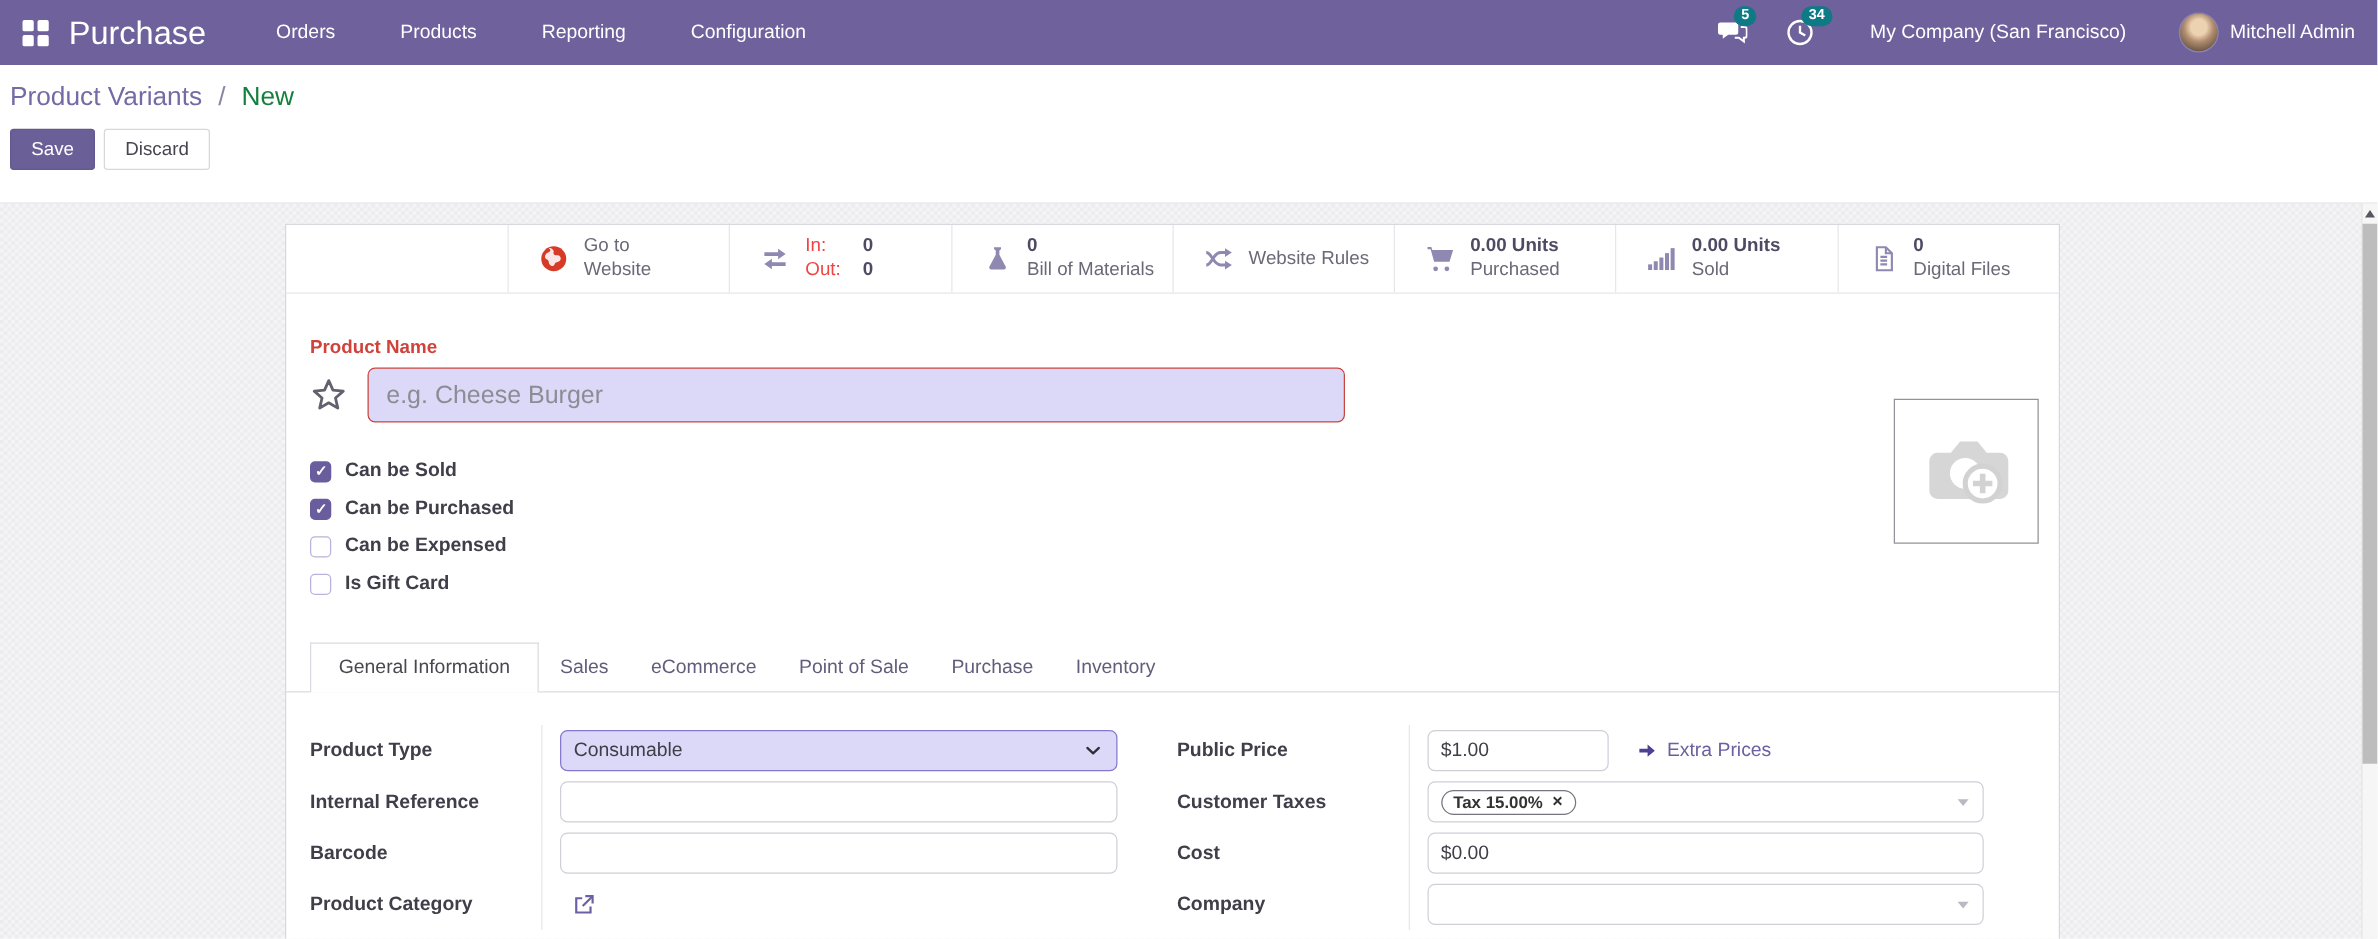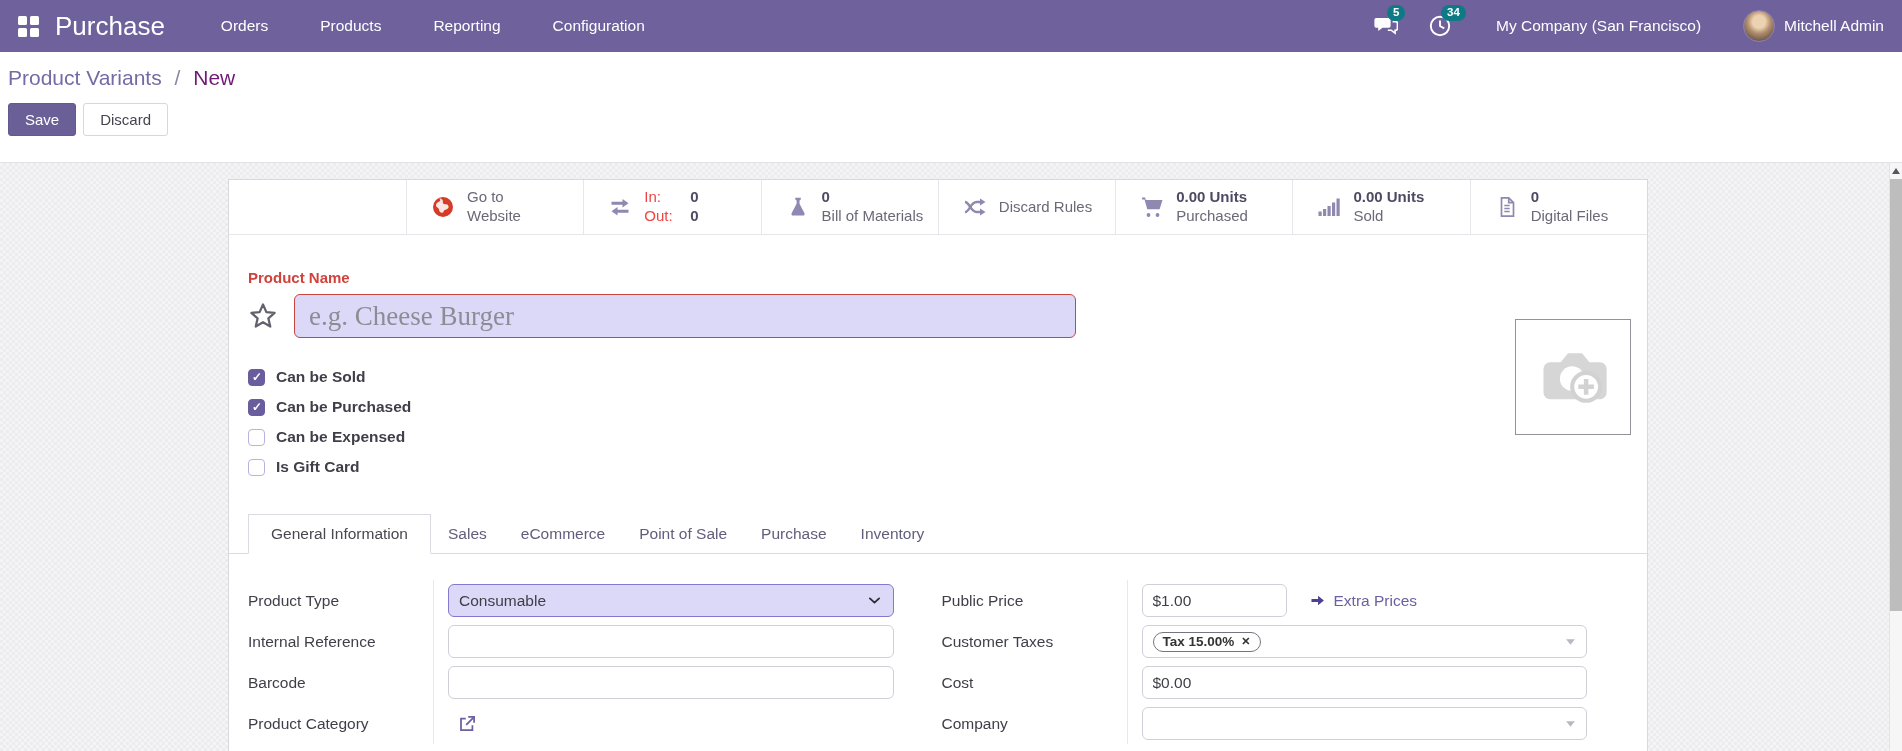--- a/index.html
+++ b/index.html
@@ -18,21 +18,21 @@
   .badge{position:absolute;top:-9px;left:13px;background:#0e7a85;color:#fff;font-size:11.5px;font-weight:700;padding:2px 6px;border-radius:10px;line-height:1}
   .company{font-size:15.5px;margin:0 42px 0 14px;cursor:pointer}
   .user{display:flex;align-items:center;gap:9px;font-size:15.5px;cursor:pointer}
   .avatar{width:30px;height:30px;border-radius:50%;background:radial-gradient(circle at 50% 36%,#ecd2b0 0 26%,#b08d6e 48%,#6e5a49 78%,#4a3c31 100%);border:1px solid #8d82b5}
 
   
   .control-panel{height:111px;box-sizing:border-box;background:#fff;border-bottom:1px solid #e2e1e6;padding:14px 8px 0 8px}
   .breadcrumb{font-size:21px}
   .breadcrumb .parent{color:#736ba5;cursor:pointer}
   .breadcrumb .sep{color:#8b86a0;margin:0 7px}
-  .breadcrumb .current{color:#701a75}
+  .breadcrumb .current{color:#15803d}
   .cp-buttons{margin-top:13px;display:flex;gap:7px}
   .btn{font-size:15px;padding:7px 16px;border-radius:3px;border:1px solid transparent;cursor:pointer;font-family:inherit}
   .btn-primary{background:#6b5f98;border-color:#645890;color:#fff}
   .btn-secondary{background:#fff;border-color:#d7d7dc;color:#454550}
 
   
   .content{position:relative;height:588px;background-color:#f4f3f5;
     background-image:linear-gradient(45deg,#ecebee 25%,transparent 25%,transparent 75%,#ecebee 75%),
                      linear-gradient(45deg,#ecebee 25%,transparent 25%,transparent 75%,#ecebee 75%);
     background-size:6px 6px;background-position:0 0,3px 3px}
@@ -48,42 +48,42 @@
   .stat-label{color:#6a6977;white-space:nowrap}
   .stat-row{display:flex;gap:12px}
   .stat-row .k{color:#ef4444;width:34px}
   .stat-row .v{color:#4f4a63;font-weight:700}
 
   
   .title-block{position:relative;padding:34px 0 0 19px}
   .req-label{color:#d0433c;font-weight:700;font-size:15px;display:block}
   .name-row{display:flex;align-items:center;margin-top:8px}
   .star-icon{width:30px;height:30px;color:#62626e;cursor:pointer;flex:none}
-  .name-input{margin-left:16px;width:752px;height:42px;background:#dcd8f8;border:1px solid #c9453f;border-radius:6px;font-size:27px;color:#3d3d44;padding:0 14px;font-family:Liberation Serif, serif;outline:none}
+  .name-input{margin-left:16px;width:752px;height:42px;background:#dcd8f8;border:1px solid #c9453f;border-radius:6px;font-size:20px;color:#3d3d44;padding:0 14px;font-family:Liberation Sans, sans-serif;outline:none}
   .name-input::placeholder{color:#8d8c94}
   .image-box{position:absolute;top:84px;right:16px;width:114px;height:114px;border:1px solid #929299;display:flex;align-items:center;justify-content:center;cursor:pointer;background:#fff}
   .image-box svg{width:82px;height:82px}
 
   
   .checkboxes{margin:24px 0 0 19px}
   .cb-row{display:flex;align-items:center;height:30px;gap:11px}
   .cb-box{width:17px;height:17px;border-radius:4px;border:1px solid #b9b2dd;background:#fff;position:relative;cursor:pointer;box-sizing:border-box}
   .cb-row.checked .cb-box{background:#6a5d9e;border-color:#6a5d9e}
   .cb-row.checked .cb-box::after{content:"✓";color:#fff;font-size:12px;font-weight:700;position:absolute;left:3px;top:0.5px}
   .cb-label{font-size:15.5px;font-weight:700;color:#403f49}
 
   
   .tabbar{display:flex;align-items:flex-end;margin-top:32px;border-bottom:1px solid #dbdae0;padding-left:19px}
   .tab{font-size:15.5px;color:#605e7a;padding:10px 17px;cursor:pointer}
   .tab.active{background:#fff;border:1px solid #dbdae0;border-bottom-color:#fff;color:#49484f;padding:10px 22px;margin-bottom:-1px}
 
   
   .form-area{display:grid;grid-template-columns:1fr 1fr;column-gap:48px;padding:26px 60px 30px 19px}
   .group{display:grid;grid-template-columns:186px 1fr;grid-auto-rows:41px}
-  .flabel{display:flex;align-items:center;border-right:1px solid #e8e7ec;font-weight:400;font-size:15.5px;color:#403f49}
+  .flabel{display:flex;align-items:center;border-right:1px solid #e8e7ec;font-weight:700;font-size:15.5px;color:#403f49}
   .fcell{display:flex;align-items:center;padding-left:14px}
   .fbox{height:33px;box-sizing:border-box;border:1px solid #d0cfd7;border-radius:6px;background:#fff;display:flex;align-items:center;padding:0 10px;font-size:15.5px;color:#3e3e46;width:100%;font-family:inherit;outline:none}
   .fbox.highlight{background:#dcd8f8;border-color:#8579cf}
   input.fbox{display:block;padding:0 10px}
   .chev{margin-left:auto;width:17px;height:17px;color:#2e2e36;flex:none}
   .caret{margin-left:auto;width:11px;height:11px;flex:none}
   .caret.dark{color:#5d5d66}
   .caret.light{color:#b9b9c2}
   .ext-link{width:20px;height:20px;color:#6c60a2;margin-left:9px;cursor:pointer;flex:none}
   .price-input{width:145px;flex:none}
@@ -209,21 +209,21 @@
           <svg viewBox="0 0 24 24" width="24" height="24">
               <g fill="none" stroke="currentColor" stroke-width="2.4">
                 <path d="M2 17c4.5 0 5.5-10 11.5-10h4"></path>
                 <path d="M2 7c4.5 0 5.5 10 11.5 10h4"></path>
               </g>
               <polygon points="17,3.5 22.5,7 17,10.5" fill="currentColor"></polygon>
               <polygon points="17,13.5 22.5,17 17,20.5" fill="currentColor"></polygon>
             </svg>
         </span>
         <span class="stat-text">
-          <span class="stat-label">Discard Rules</span>
+          <span class="stat-label">Website Rules</span>
         </span>
       </div>
 
       <div class="stat-btn">
         <span class="stat-icon">
           <svg viewBox="0 0 24 24" width="24" height="24" fill="currentColor">
               <circle cx="8.5" cy="20" r="1.9"></circle>
               <circle cx="17.5" cy="20" r="1.9"></circle>
               <path d="M2 2.6h3.1l.7 2.4h16.7l-2.9 9.3H7.3L4.5 4.4H2z"></path>
             </svg>

